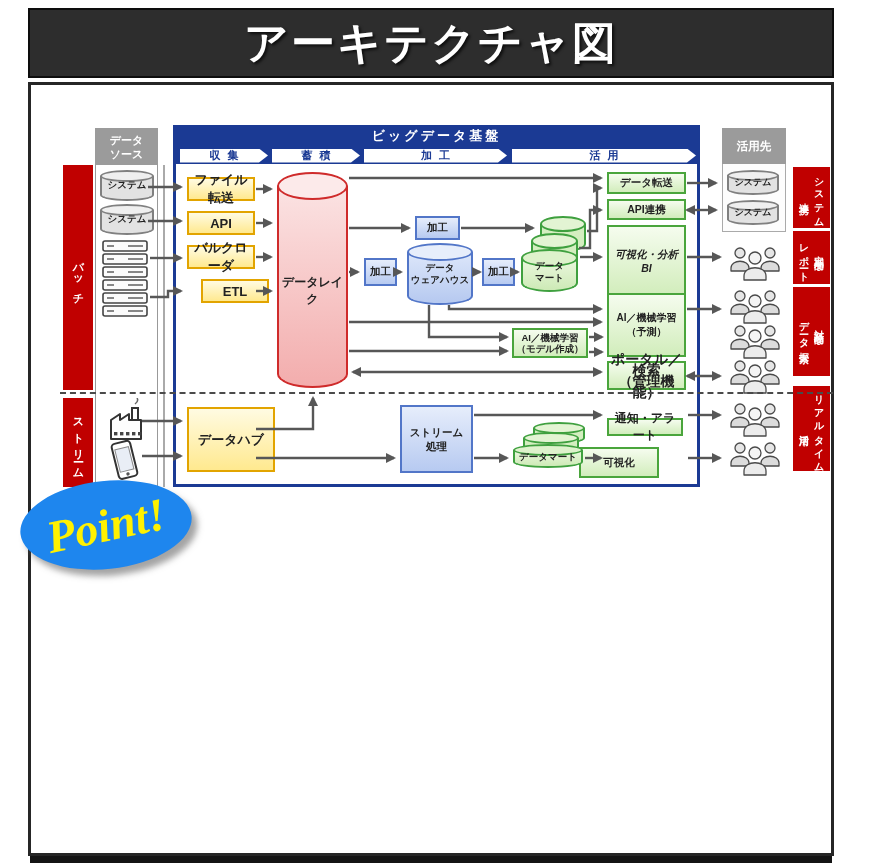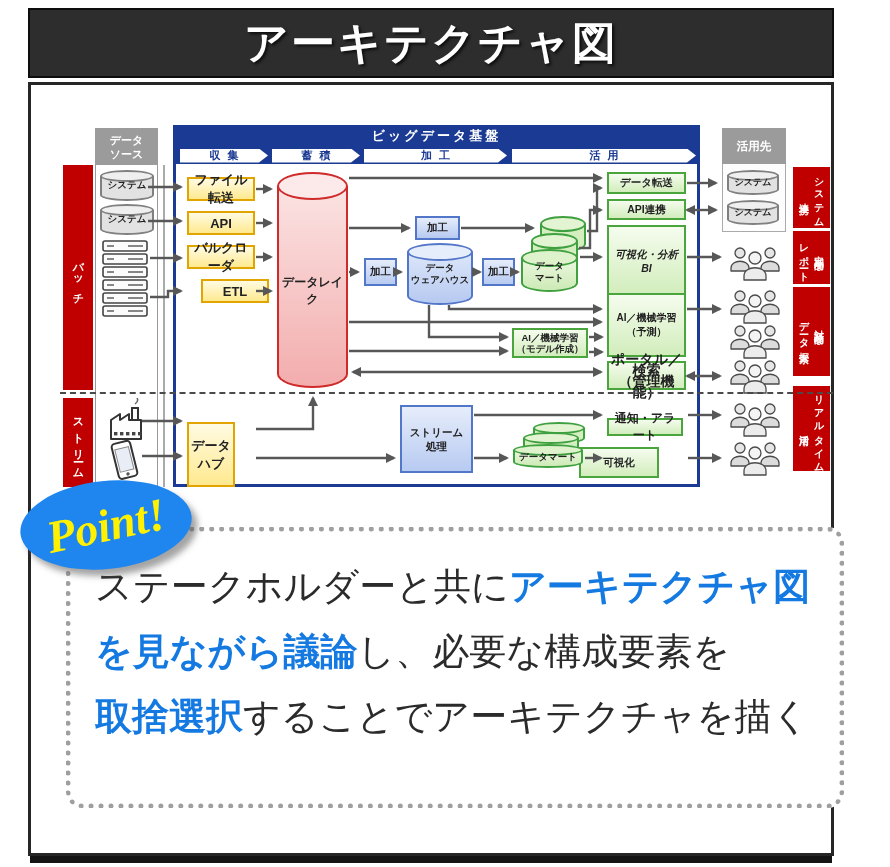--- a/index.html
+++ b/index.html
@@ -166,21 +166,21 @@
     <div class="chev" style="left:7px;width:88px;">収集</div>
     <div class="chev" style="left:99px;width:88px;">蓄積</div>
     <div class="chev" style="left:191px;width:143px;">加工</div>
     <div class="chev" style="left:339px;width:184px;">活用</div>
   </div>
 
   <div class="abs node ybox" style="left:187px;top:177px;width:68px;height:24px;">ファイル転送</div>
   <div class="abs node ybox" style="left:187px;top:211px;width:68px;height:24px;">API</div>
   <div class="abs node ybox" style="left:187px;top:245px;width:68px;height:24px;">バルクローダ</div>
   <div class="abs node ybox" style="left:201px;top:279px;width:68px;height:24px;">ETL</div>
-  <div class="abs node ybox" style="left:187px;top:422px;width:48px;height:65px;text-align:center;">データハブ</div>
+  <div class="abs node ybox" style="left:187px;top:407px;width:88px;height:65px;text-align:center;">データハブ</div>
 
   <div class="abs cyl" style="--c:#cf2b2b;--bg:linear-gradient(#fbe3e3,#f3adad);--bgt:#fceaea;--ry:14px;left:277px;top:186px;width:71px;height:202px;">
     <div class="lbl" style="top:44%;font-size:12px;">データレイク</div>
     </div>
 
   <div class="abs node bbox" style="left:415px;top:216px;width:45px;height:24px;">加工</div>
   <div class="abs node bbox" style="left:364px;top:258px;width:33px;height:28px;">加工</div>
   <div class="abs cyl" style="--c:#5276c8;--bg:linear-gradient(#dde7fa,#b6c9f0);--bgt:#e7eefb;--ry:9px;left:407px;top:252px;width:66px;height:53px;">
     <div class="lbl prel" style="top:10px;font-size:9.5px;line-height:12px;">データ
 ウェアハウス</div>
@@ -307,24 +307,17 @@
       <path d="M687,183 H716" marker-end="url(#ah)"></path>
       <path d="M687,210 H716" marker-start="url(#ah)" marker-end="url(#ah)"></path>
       <path d="M687,257 H720" marker-end="url(#ah)"></path>
       <path d="M687,309 H720" marker-end="url(#ah)"></path>
       <path d="M687,376 H720" marker-start="url(#ah)" marker-end="url(#ah)"></path>
       <path d="M688,415 H720" marker-end="url(#ah)"></path>
       <path d="M688,458 H720" marker-end="url(#ah)"></path>
     </g>
   </svg>
 
-  <div class="abs pointbox">
-    <div class="pointtext">
-      <div><span class="plain">ステークホルダーと共に</span><span class="em">アーキテクチャ図</span></div>
-      <div><span class="em">を見ながら議論</span><span class="plain">し、必要な構成要素を</span></div>
-      <div><span class="em">取捨選択</span><span class="plain">することでアーキテクチャを描く</span></div>
-    </div>
-  </div>
   <div class="abs badge">
     <span>Point!</span>
   </div>
 
 </div>
 
 </body></html>

